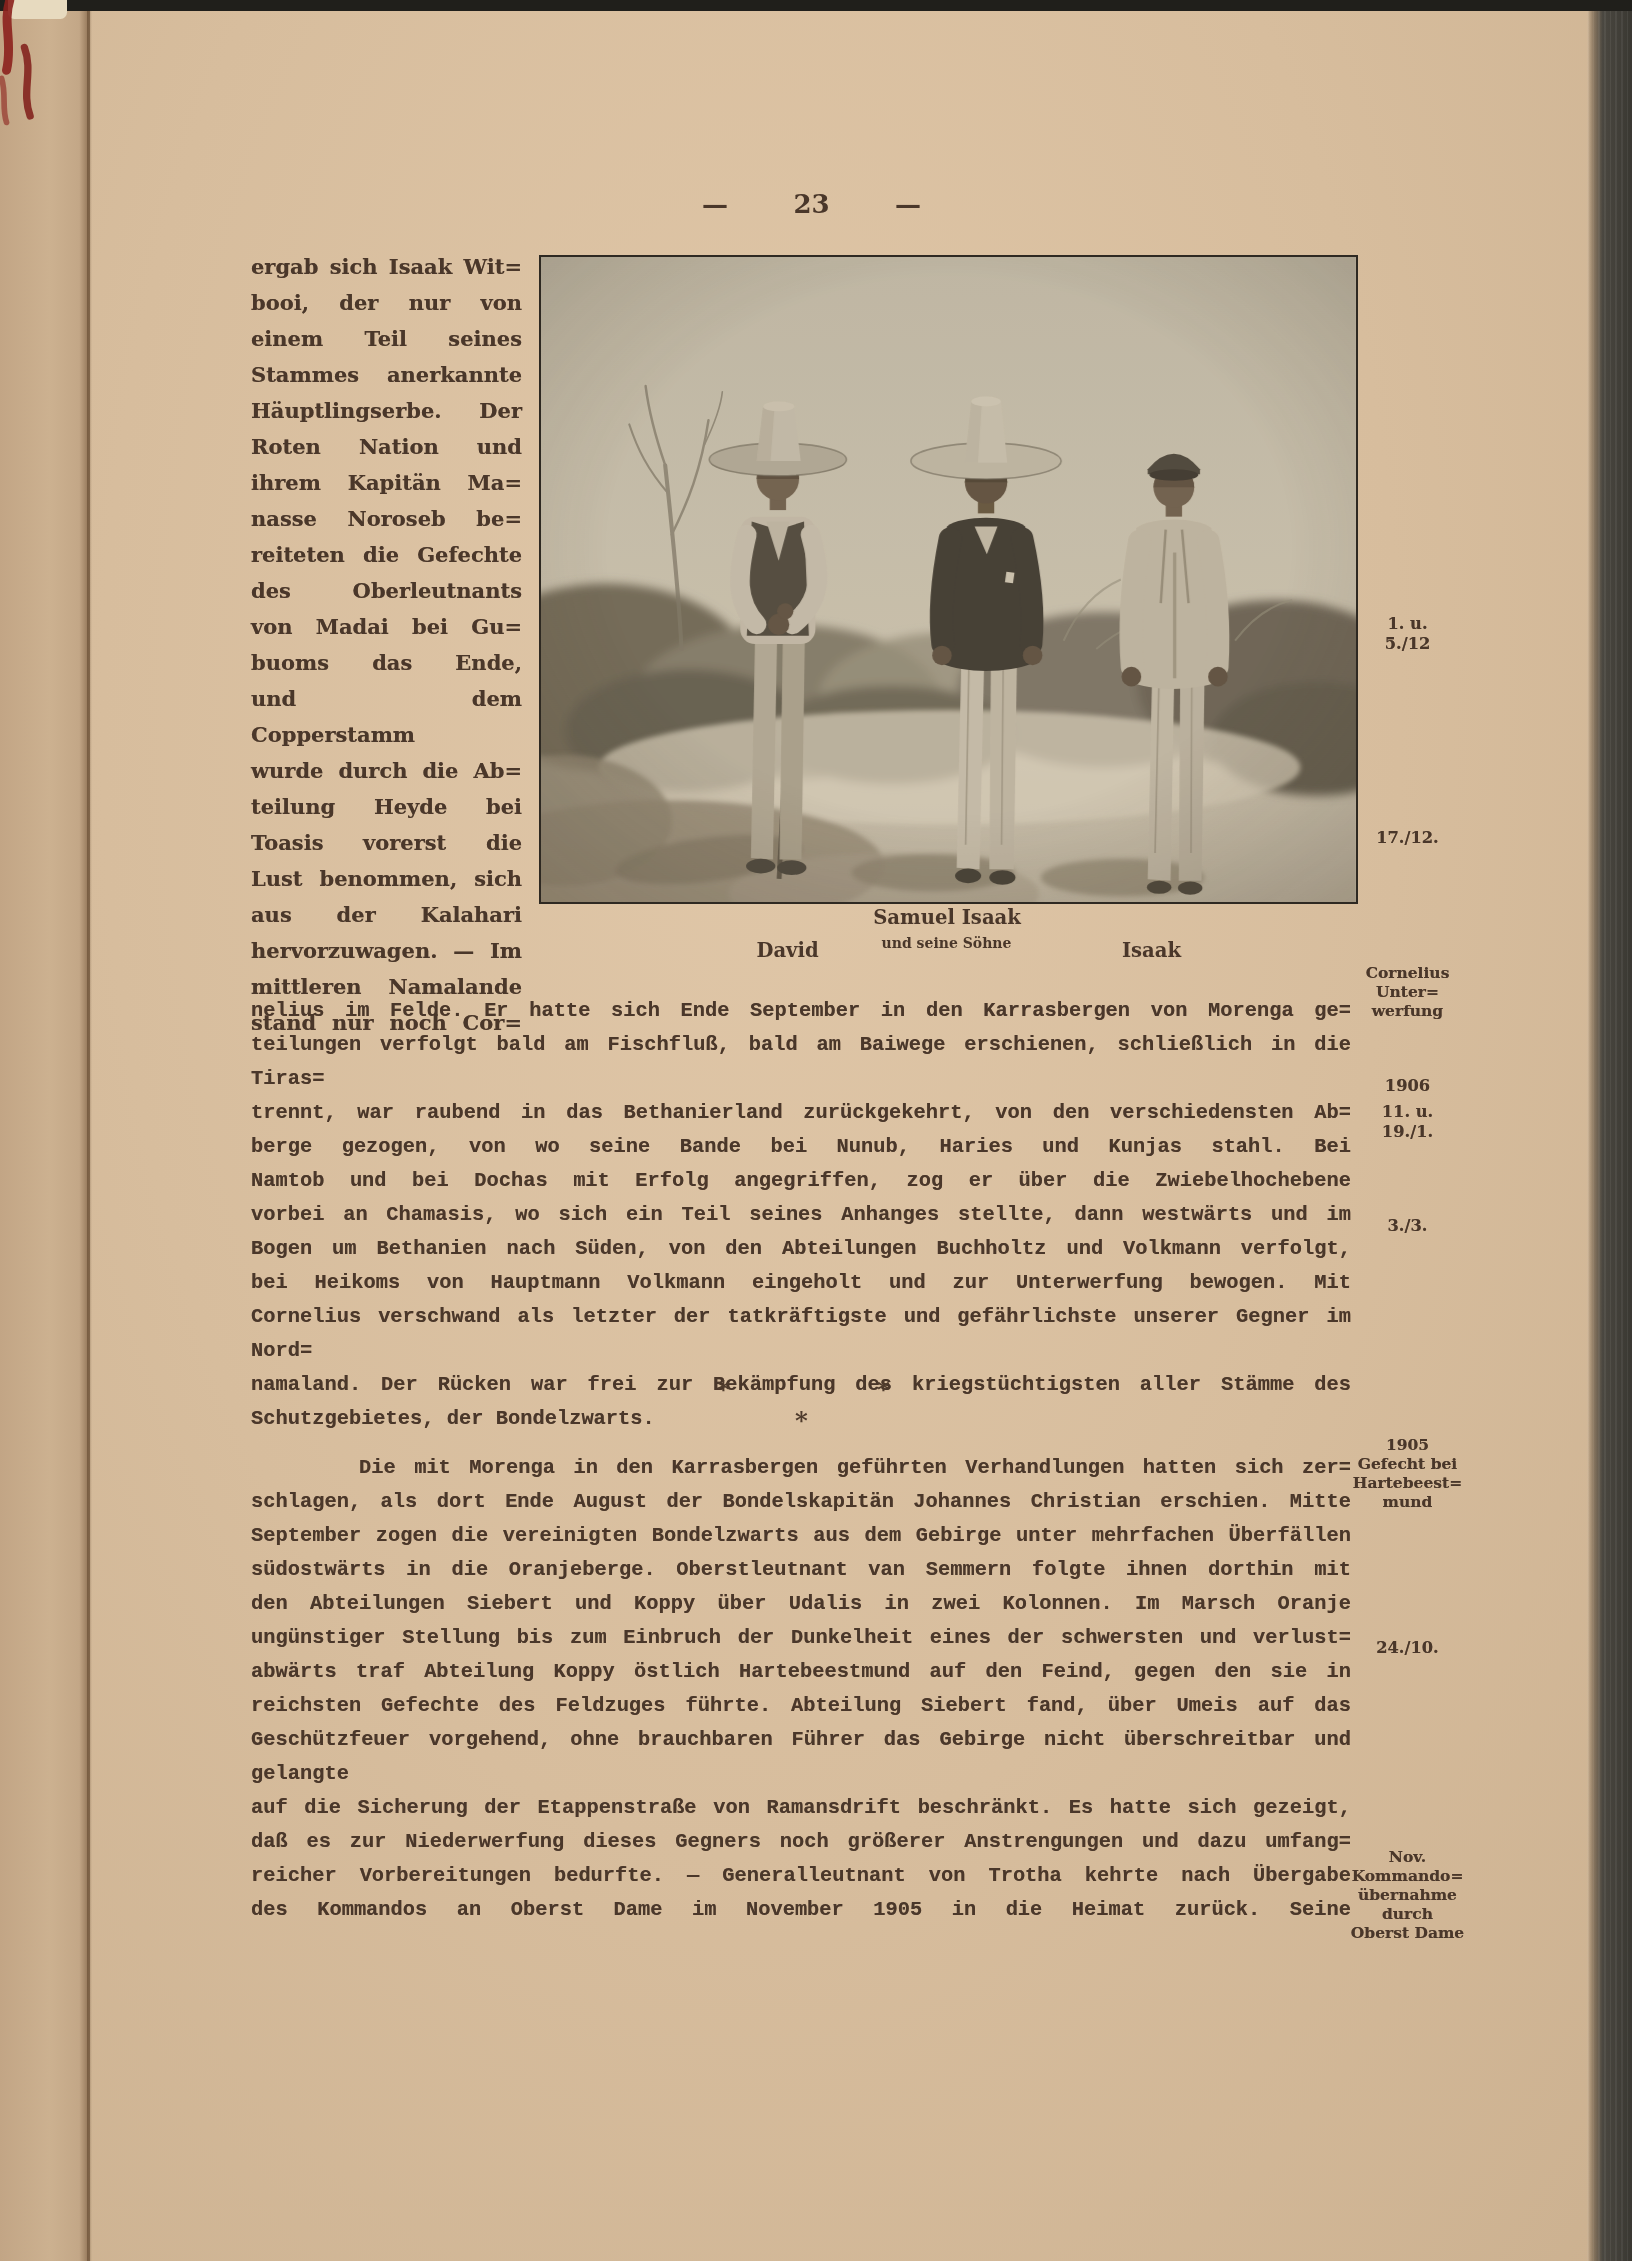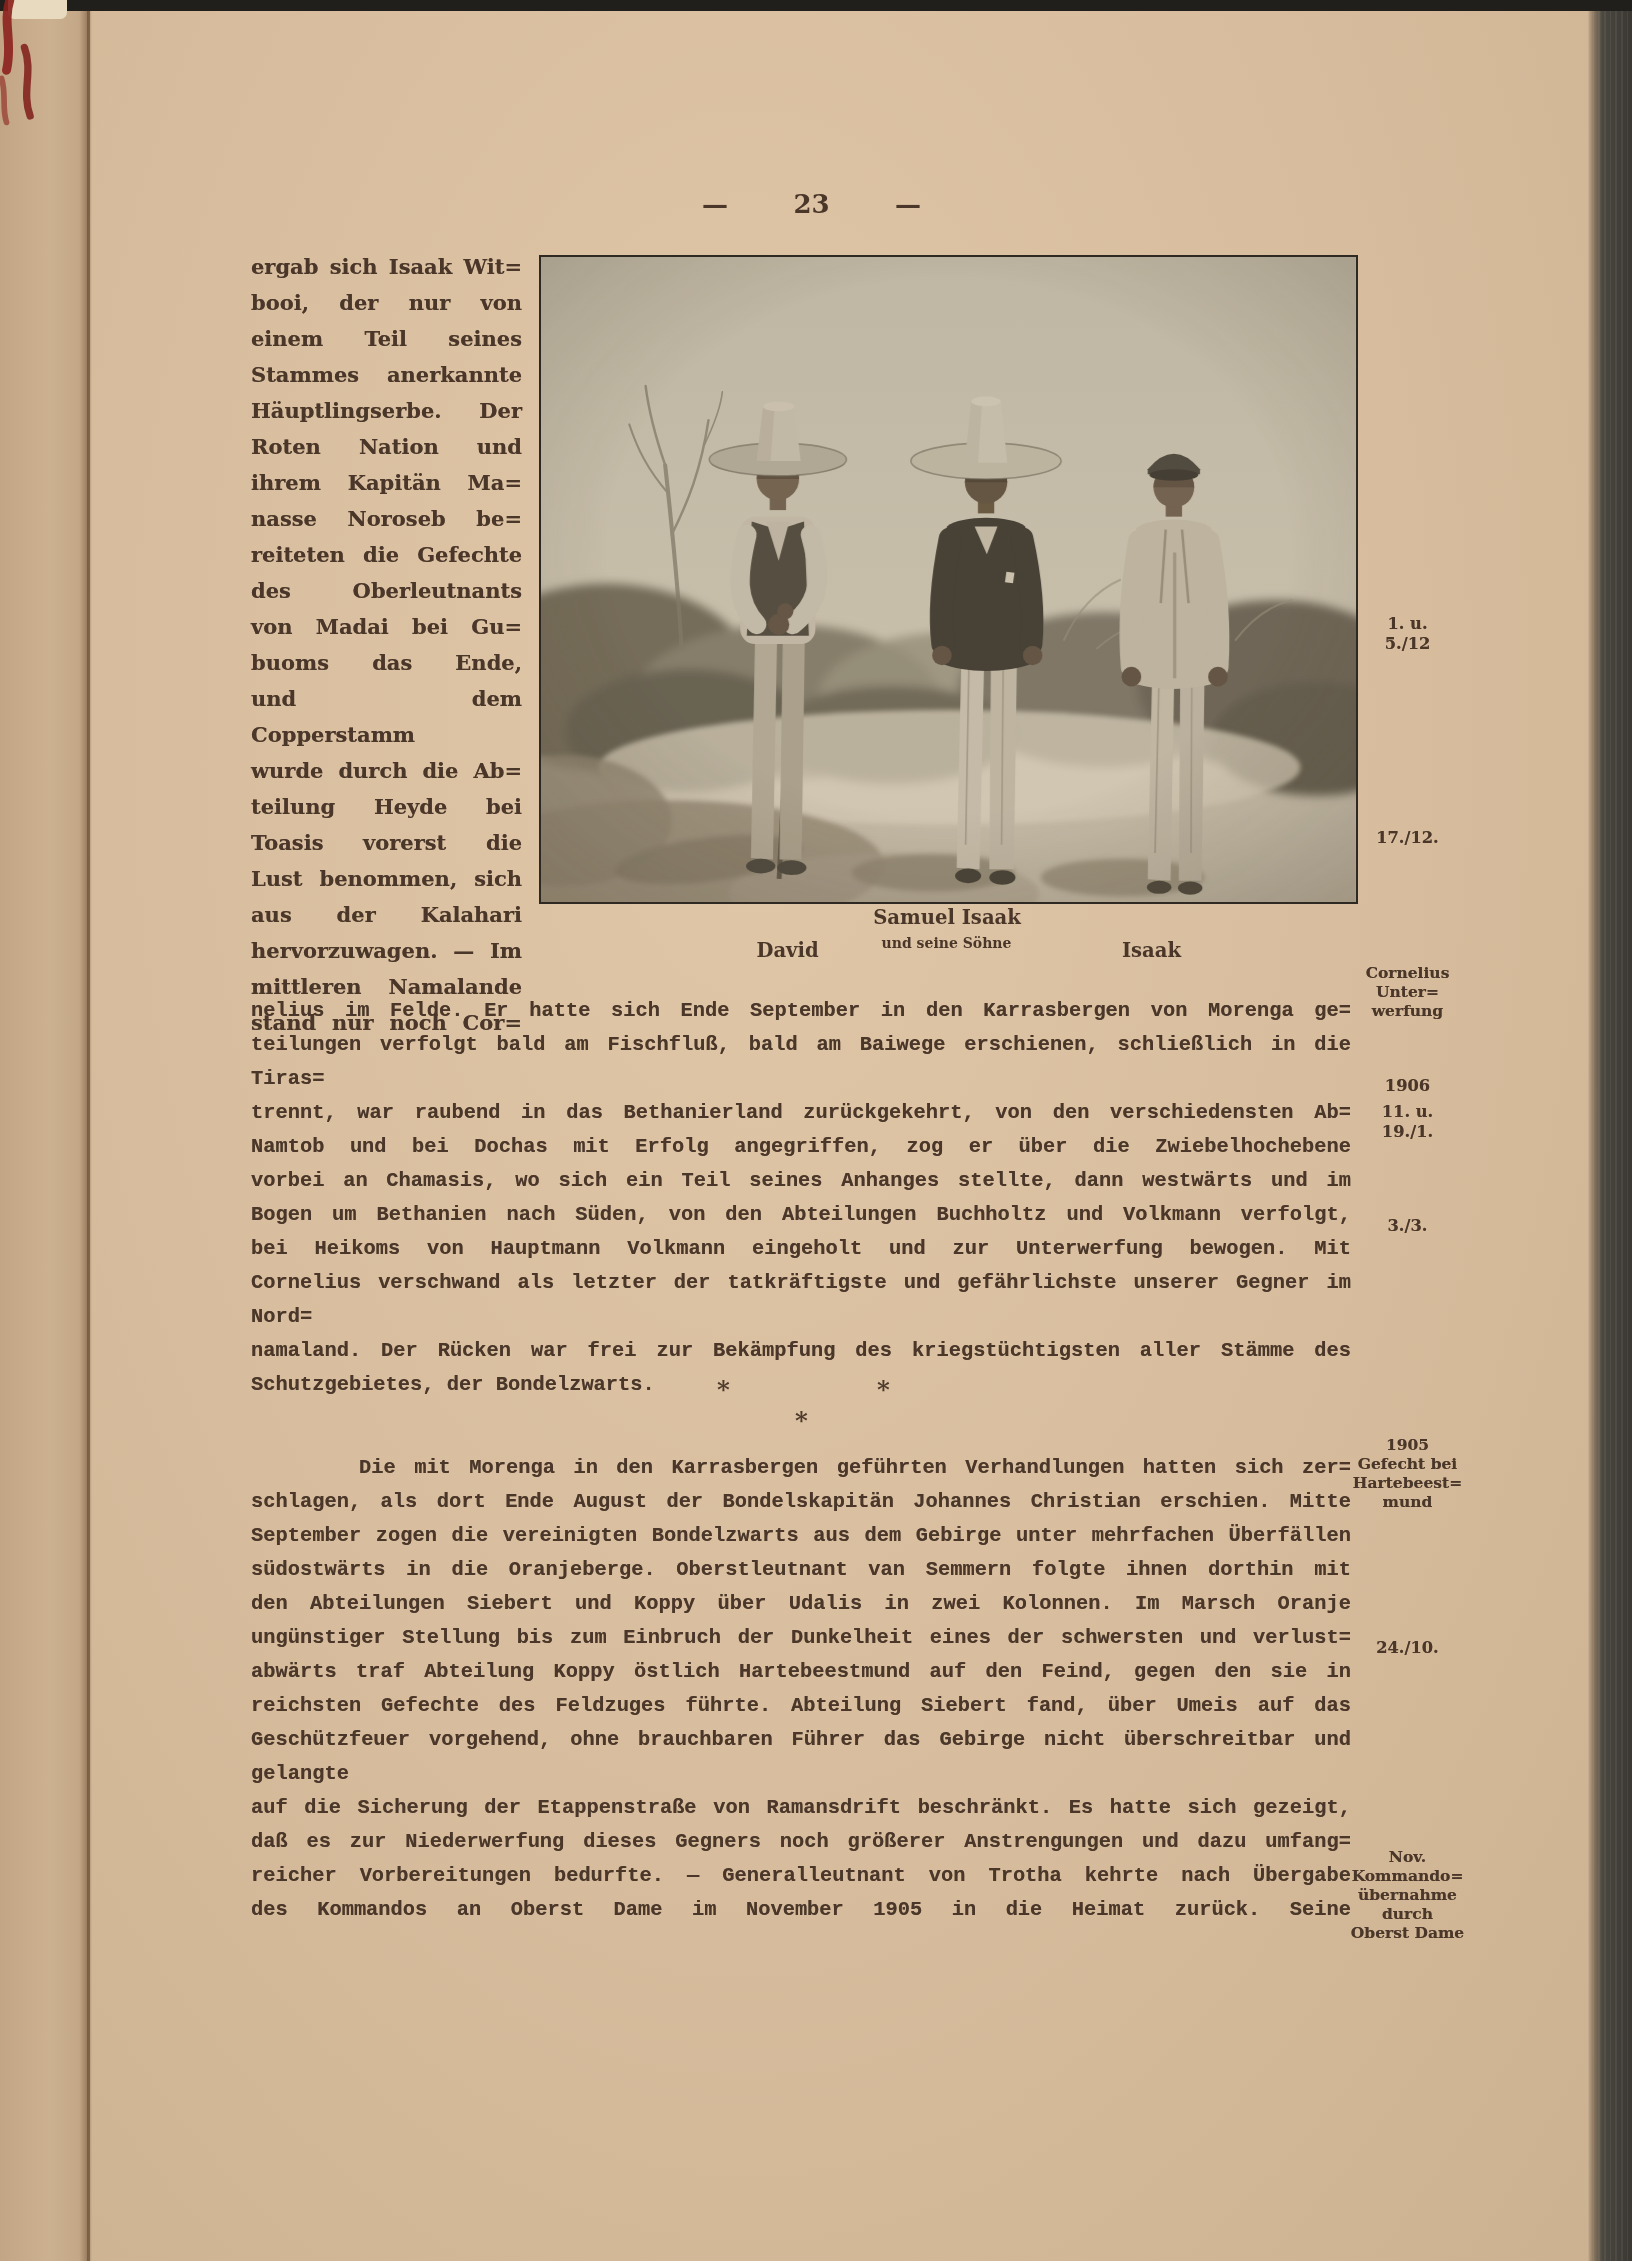--- a/index.html
+++ b/index.html
@@ -233,20 +233,21 @@
 
   <div class="caption cap-main1">Samuel Isaak</div>
   <div class="caption cap-main2">und seine Söhne</div>
   <div class="caption cap-side-l">David</div>
   <div class="caption cap-side-r">Isaak</div>
 
   <div class="para para1">
       <div class="tline">nelius im Felde.  Er hatte sich Ende September in den Karrasbergen von Morenga ge=</div>
       <div class="tline">teilungen verfolgt bald am Fischfluß, bald am Baiwege erschienen, schließlich in die Tiras=</div>
       <div class="tline">trennt, war raubend in das Bethanierland zurückgekehrt, von den verschiedensten Ab=</div>
+      <div class="tline">berge gezogen, von wo seine Bande bei Nunub, Haries und Kunjas stahl.  Bei</div>
       <div class="tline">Namtob und bei Dochas mit Erfolg angegriffen, zog er über die Zwiebelhochebene</div>
       <div class="tline">vorbei an Chamasis, wo sich ein Teil seines Anhanges stellte, dann westwärts und im</div>
       <div class="tline">Bogen um Bethanien nach Süden, von den Abteilungen Buchholtz und Volkmann verfolgt,</div>
       <div class="tline">bei Heikoms von Hauptmann Volkmann eingeholt und zur Unterwerfung bewogen.  Mit</div>
       <div class="tline">Cornelius verschwand als letzter der tatkräftigste und gefährlichste unserer Gegner im Nord=</div>
       <div class="tline">namaland.  Der Rücken war frei zur Bekämpfung des kriegstüchtigsten aller Stämme des</div>
       <div class="tline">Schutzgebietes, der Bondelzwarts.</div>
     </div>
 
   <span class="sep" style="left:717px;top:1375px;">*</span>

